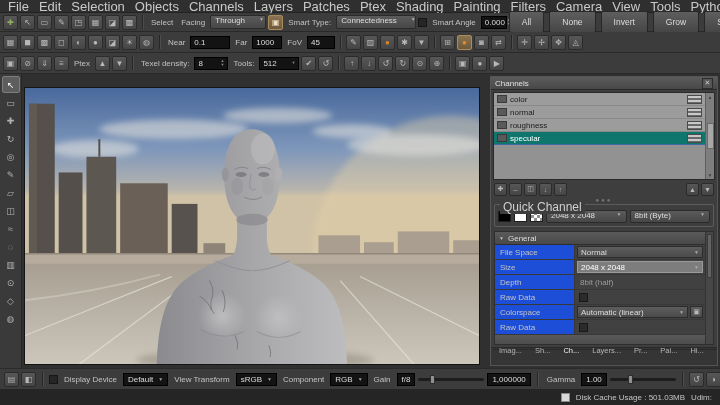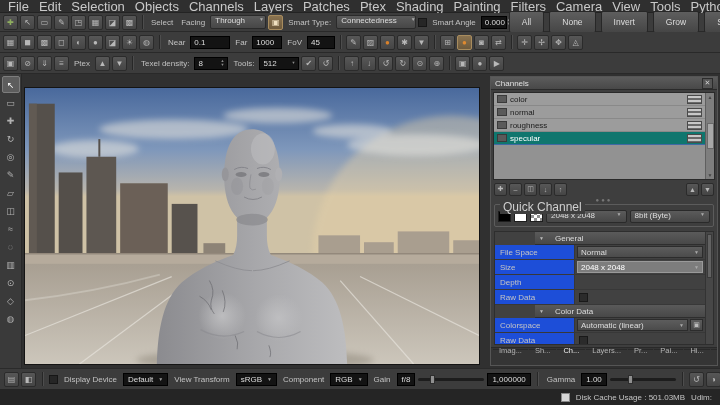--- a/index.html
+++ b/index.html
@@ -61,21 +61,21 @@
   .qc-title { position:absolute; top:-5px; left:5px; background:#3e3e3e; padding:0 3px; font-size:12px; color:#cfcfcf; }
   .sw { width:13px; height:11px; border:1px solid #1e1e1e; flex:0 0 auto; }
   .sw.black { background:#000; }
   .sw.white { background:#fff; }
   .sw.checker { background-color:#fff; background-image:linear-gradient(45deg,#909090 25%,transparent 25%,transparent 75%,#909090 75%),linear-gradient(45deg,#909090 25%,transparent 25%,transparent 75%,#909090 75%); background-size:6px 6px; background-position:0 0,3px 3px; }
   .qc .dd { flex:1; height:13px; }
 
   .props { position:relative; flex:1; margin:0 3px 2px; border:1px solid #2e2e2e; background:#414141; overflow:hidden; font-size:8px; padding-right:8px; }
   .pscroll { position:absolute; right:0; top:0; bottom:0; width:8px; background:#474747; border-left:1px solid #333; }
   .pthumb { position:absolute; left:1px; top:2px; width:5px; height:44px; background:#626262; border:1px solid #393939; }
-  .pgroup { height:13px; background:linear-gradient(#5a5a5a,#484848); display:flex; align-items:center; gap:11px; padding:0 4px; color:#ddd; border-bottom:1px solid #2e2e2e;margin-left:40px; }
+  .pgroup { height:13px; background:linear-gradient(#5a5a5a,#484848); display:flex; align-items:center; gap:4px; padding:0 4px; color:#ddd; border-bottom:1px solid #2e2e2e; }
   .tri { font-size:5px; color:#bbb; }
   .prow { height:15px; display:flex; align-items:stretch; border-bottom:1px solid #383838; }
   .plabel { width:80px; flex:0 0 80px; padding:0 5px; color:#c4c4c4; background:#1d4ed8; display:flex; align-items:center; border-right:1px solid #373737; }
   .pvalue { flex:1; display:flex; align-items:center; padding:1px 2px; gap:2px; min-width:0; }
   .pdd { flex:1; height:12px; background:linear-gradient(#5d5d5d,#4b4b4b); border:1px solid #2c2c2c; display:flex; align-items:center; gap:4px; padding:0 3px; color:#dedede; white-space:nowrap; overflow:hidden; }
   .pdd .arr { margin-left:auto; font-size:5px; color:#aaa; }
   .pdd.hl { background:#7d7d7d; color:#fff; border-color:#9a9a9a; }
   .ptext { color:#9b9b9b; padding:0 3px; }
   .cb { width:9px; height:9px; background:#2b2b2b; border:1px solid #191919; margin-left:2px; }
   .sbtn { width:13px; height:12px; background:linear-gradient(#5d5d5d,#4a4a4a); border:1px solid #2c2c2c; color:#bbb; font-size:7px; display:flex; align-items:center; justify-content:center; flex:0 0 auto; }
@@ -487,32 +487,31 @@
           <span class="plabel">Size</span>
           <div class="pvalue">
             <div class="pdd hl">
               <span>2048 x 2048</span>
                 <span class="arr">▼</span>
             </div>
           </div>
         </div>
         <div class="prow">
           <span class="plabel">Depth</span>
+          <div class="pvalue">
+              <span class="ptext">8bit (half)</span>
+            </div>
         </div>
         <div class="prow">
           <span class="plabel">Raw Data</span>
           <div class="pvalue">
               <span class="cb"></span>
             </div>
         </div>
 
-        <div class="pgroup">
-          <span class="tri">▼</span>
-          <span>Color Data</span>
-        </div>
         <div class="prow">
           <span class="plabel">Colorspace</span>
           <div class="pvalue">
             <div class="pdd">
               <span>Automatic (linear)</span>
                 <span class="arr">▼</span>
             </div>
             <span class="sbtn">▣</span>
           </div>
         </div>

